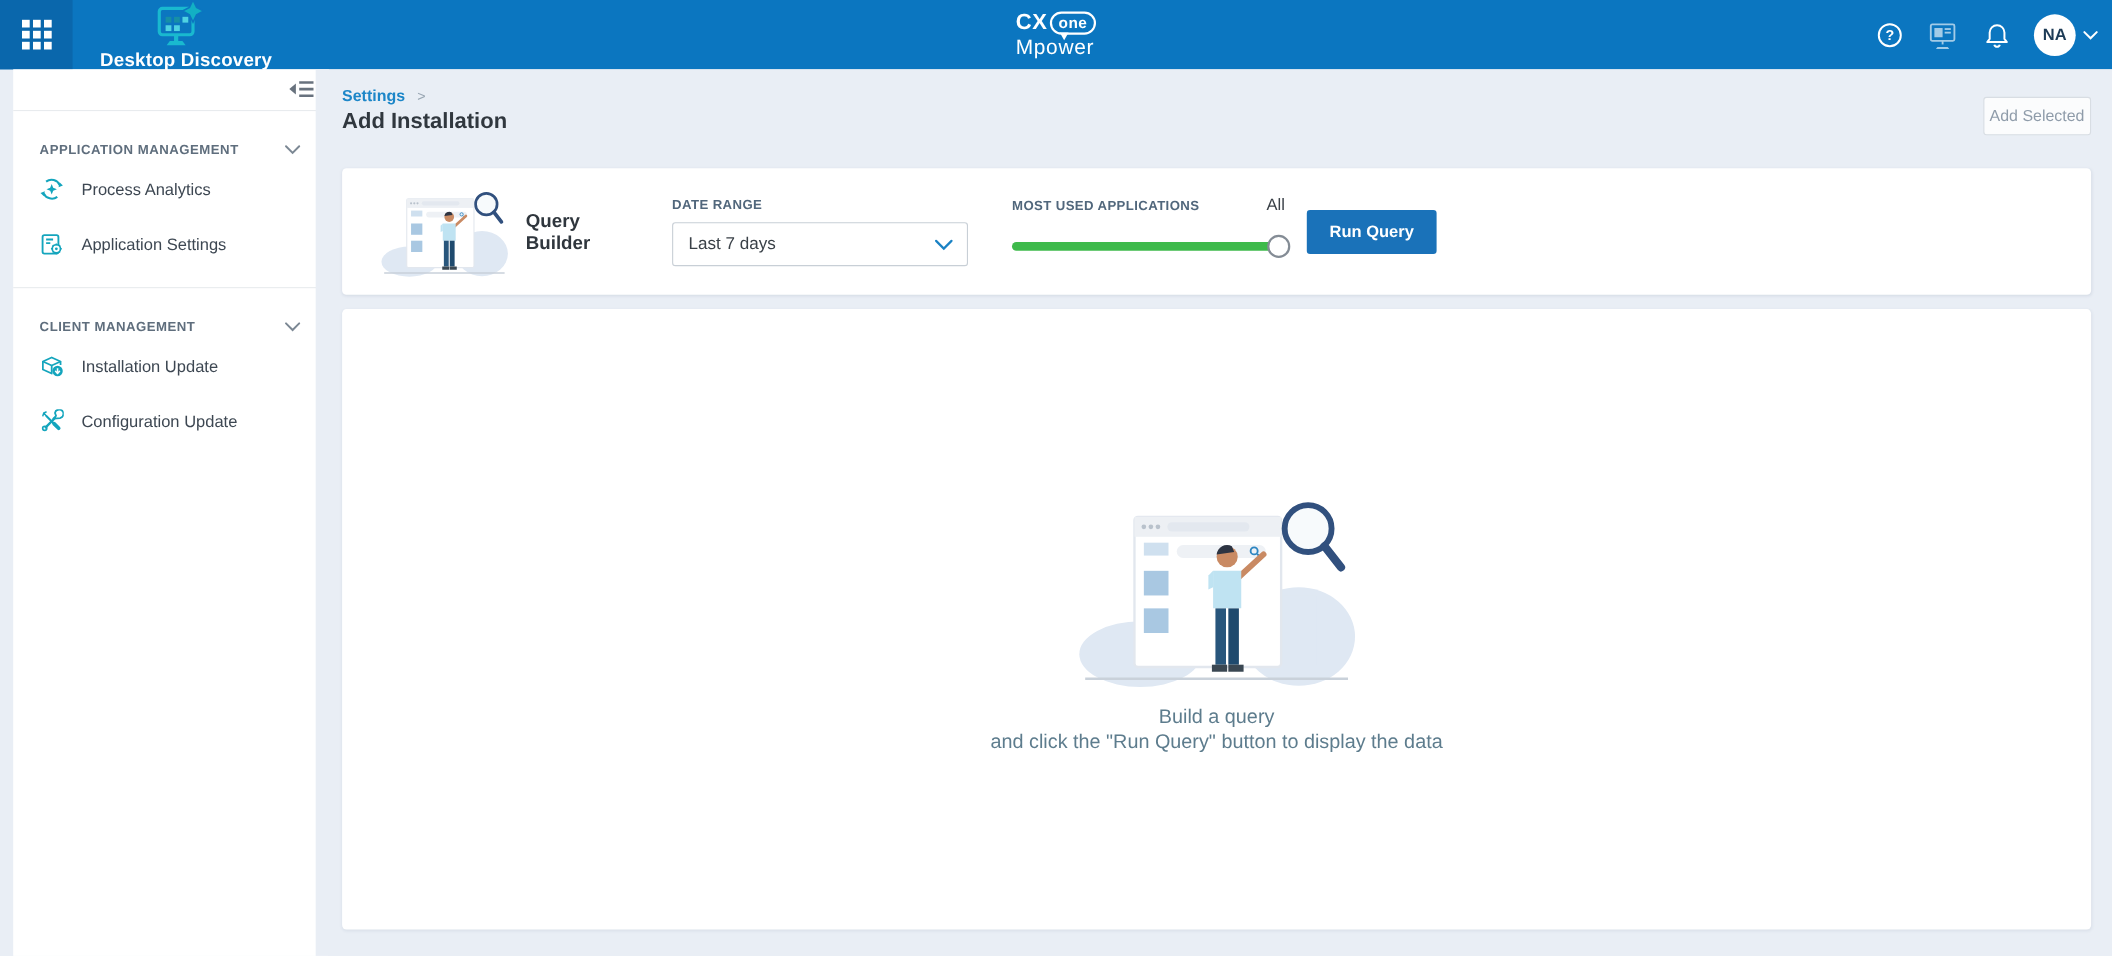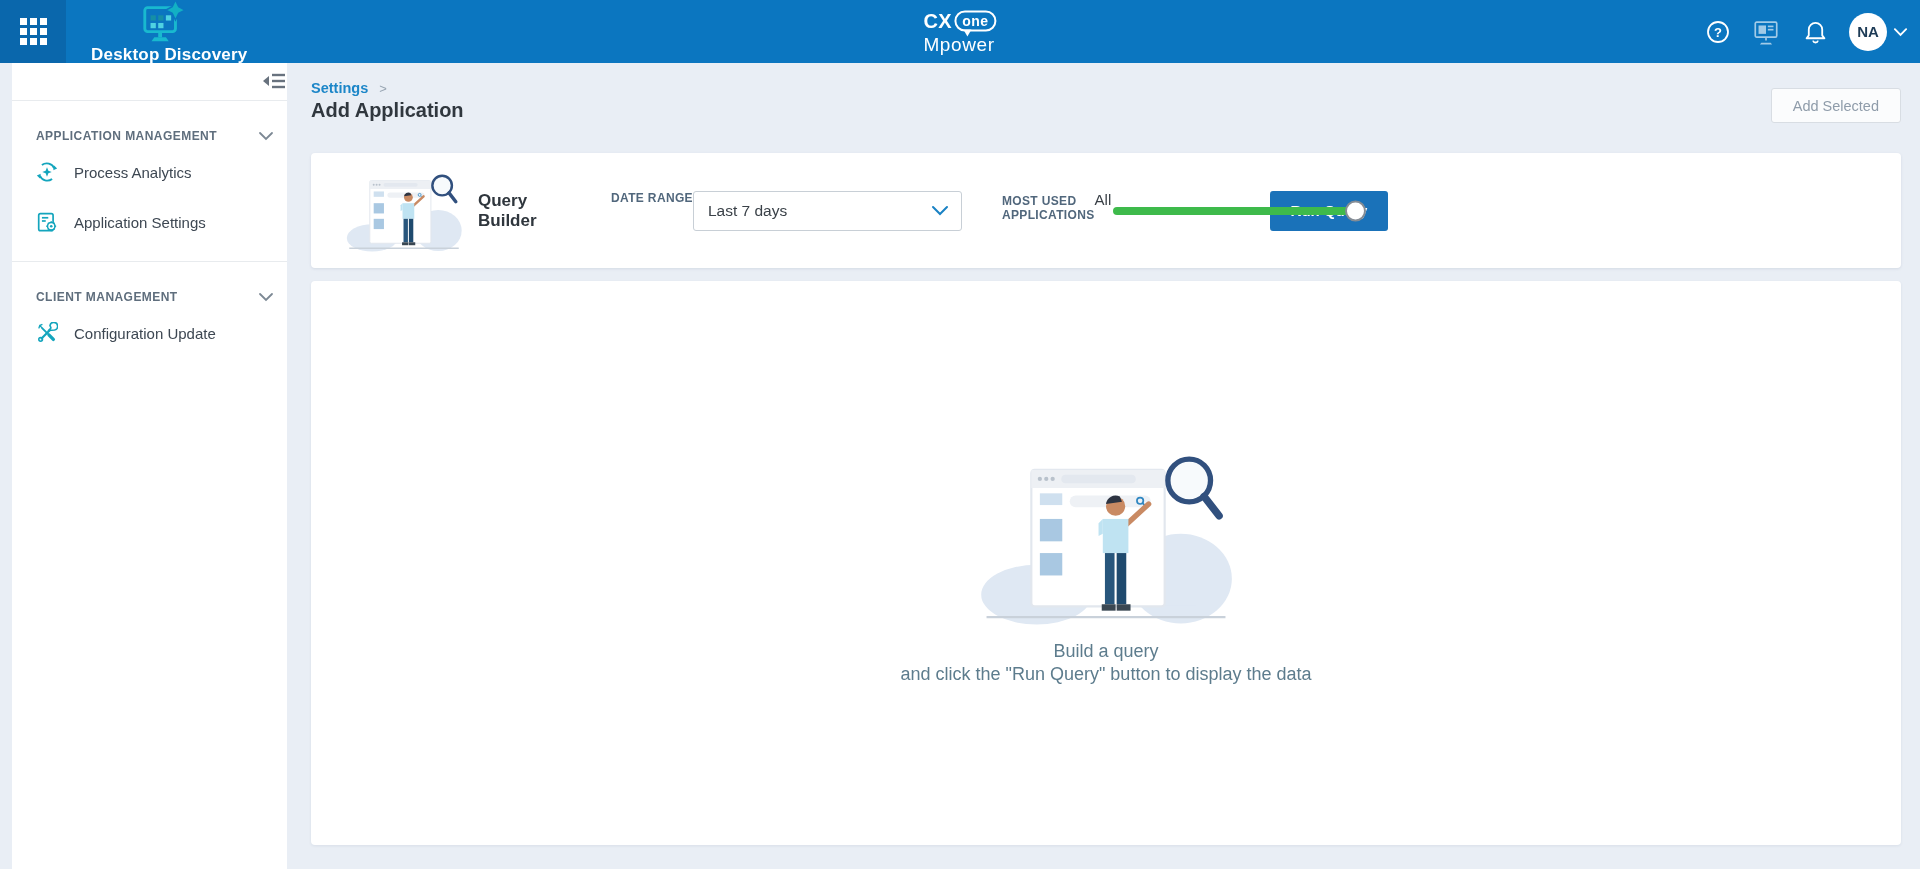--- a/index.html
+++ b/index.html
@@ -42,29 +42,29 @@
   .nav-item .nav-label { margin-left:16px; font-size:15px; color:#3d4752; }
   .side-divider { height:1px; background:#e8ebee; margin-top:14px; }
 
   
   .main { position:absolute; left:287px; top:63px; right:0; bottom:0; background:#e9eef5; }
   .page-header { position:relative; height:90px; padding:17px 0 0 24px; }
   .crumb-row { font-size:14.5px; }
   .crumb-link { color:#1c86c8; cursor:pointer; font-weight:600; }
   .crumb-sep { color:#98a5b2; margin-left:7px; font-size:13px; }
   .page-title { font-size:20px; font-weight:700; color:#30373e; margin-top:3px; }
-  .add-selected { position:absolute; top:25px; right:19px; height:35px; padding:0 21px; background:#fbfcfd;
+  .add-selected { position:absolute; top:25px; right:19px; height:35px; padding:0 5px; background:#fbfcfd;
                   border:1px solid #d8dde3; border-radius:3px; color:#8f9caa; font-size:14.5px;
                   font-family:inherit; cursor:pointer;margin-left:33px; }
 
   .query-card { margin:0 19px 0 24px; height:115px; background:#fff; border-radius:4px;
                 box-shadow:0 1px 3px rgba(26,50,90,.10); display:flex; align-items:center; }
   .qb-illu { width:118px; height:88px; margin-left:34px; flex:none; }
   .qb-title { margin-left:15px; font-size:17px; font-weight:700; color:#2f363d; width:112px; }
-  .qb-group { display:flex; flex-direction:row; }
+  .qb-group { display:flex; flex-direction:column; }
   .qb-label { font-size:12px; font-weight:700; color:#51677c; letter-spacing:.35px; margin-bottom:9px; }
   .group-date { margin-left:21px; }
   .dropdown { width:269px; height:40px; border:1px solid #c8cfd6; border-radius:3px; background:#fff;
               display:flex; align-items:center; padding:0 12px 0 14px; cursor:pointer; }
   .dropdown-value { font-size:15.5px; color:#3a4148; flex:1; }
   .group-slider { margin-left:40px; width:250px; }
   .slider-label-row { display:flex; justify-content:space-between; align-items:baseline; margin-bottom:9px; }
   .slider-all { font-size:15px; color:#3a4047; margin-right:2px; }
   .slider-row { height:40px; display:flex; align-items:center; }
   .slider-track { position:relative; width:250px; height:8px; border-radius:4px; background:#3eba4b; cursor:pointer; }
@@ -211,20 +211,33 @@
 
   <div class="side-divider"></div>
 
   <div class="section-header">
     <span class="sec-label">CLIENT MANAGEMENT</span>
     <svg width="16" height="10" viewBox="0 0 16 10">
       <polyline points="2,2 8,8 14,2" fill="none" stroke="#7c8894" stroke-width="1.8" stroke-linecap="round"></polyline>
     </svg>
   </div>
 
+  <div class="nav-item">
+    <span class="nav-icon">
+      <svg width="22" height="22" viewBox="0 0 26 26">
+        <path d="M3.5 7.8 L13 3.5 L22.5 7.8 L13 12.1 Z" fill="none" stroke="#14a5bd" stroke-width="1.9" stroke-linejoin="round"></path>
+        <path d="M3.5 7.8 V16.5 L13 20.8 V12.1" fill="none" stroke="#14a5bd" stroke-width="1.9" stroke-linejoin="round"></path>
+        <path d="M22.5 7.8 V11.5" fill="none" stroke="#14a5bd" stroke-width="1.9"></path>
+        <circle cx="19.3" cy="18" r="5.6" fill="#14a5bd"></circle>
+        <line x1="19.3" y1="15.2" x2="19.3" y2="20" stroke="#fff" stroke-width="1.7"></line>
+        <polyline points="17.2,18.4 19.3,20.6 21.4,18.4" fill="none" stroke="#fff" stroke-width="1.7" stroke-linecap="round" stroke-linejoin="round"></polyline>
+      </svg>
+    </span>
+    <span class="nav-label">Installation Update</span>
+  </div>
 
   <div class="nav-item">
     <span class="nav-icon">
       <svg width="22" height="22" viewBox="0 0 26 26">
         <path d="M22 9.5 a4.6 4.6 0 1 0 -5.5 -5.5 l1.2 3.1 -3 3 z" fill="none" stroke="#14a5bd" stroke-width="1.9" stroke-linejoin="round"></path>
         <line x1="16" y1="10" x2="6.5" y2="19.5" stroke="#14a5bd" stroke-width="2.6" stroke-linecap="round"></line>
         <circle cx="5.5" cy="20.5" r="2.2" fill="none" stroke="#14a5bd" stroke-width="1.8"></circle>
         <line x1="7.5" y1="7.5" x2="15" y2="15" stroke="#14a5bd" stroke-width="2.2" stroke-linecap="round"></line>
         <path d="M4.5 4 L7.5 7.5 M4.5 4 L3.5 7 M4.5 4 L7 3" fill="none" stroke="#14a5bd" stroke-width="1.6" stroke-linecap="round"></path>
         <line x1="15.5" y1="15.5" x2="20.5" y2="20.5" stroke="#14a5bd" stroke-width="4" stroke-linecap="round"></line>
@@ -234,21 +247,21 @@
   </div>
 </aside>
 
 <main class="main">
 
   <div class="page-header">
     <div class="crumb-row">
       <span class="crumb-link">Settings</span>
       <span class="crumb-sep">&gt;</span>
     </div>
-    <div class="page-title">Add Application</div>
+    <div class="page-title">Add Installation</div>
     <button class="add-selected">Add Selected</button>
   </div>
 
   <section class="query-card">
     <svg class="qb-illu" viewBox="0 0 240 180">
       <ellipse cx="55" cy="145" rx="52" ry="28" fill="#dfe8f3"></ellipse>
       <ellipse cx="190" cy="130" rx="48" ry="42" fill="#dfe8f3"></ellipse>
       <rect x="95" y="95" width="110" height="60" fill="#dfe8f3"></rect>
       <line x1="8" y1="166" x2="232" y2="166" stroke="#c9d1da" stroke-width="3"></line>
       <rect x="50" y="28" width="125" height="128" rx="3" fill="#fff" stroke="#e2e7ee" stroke-width="2"></rect>

